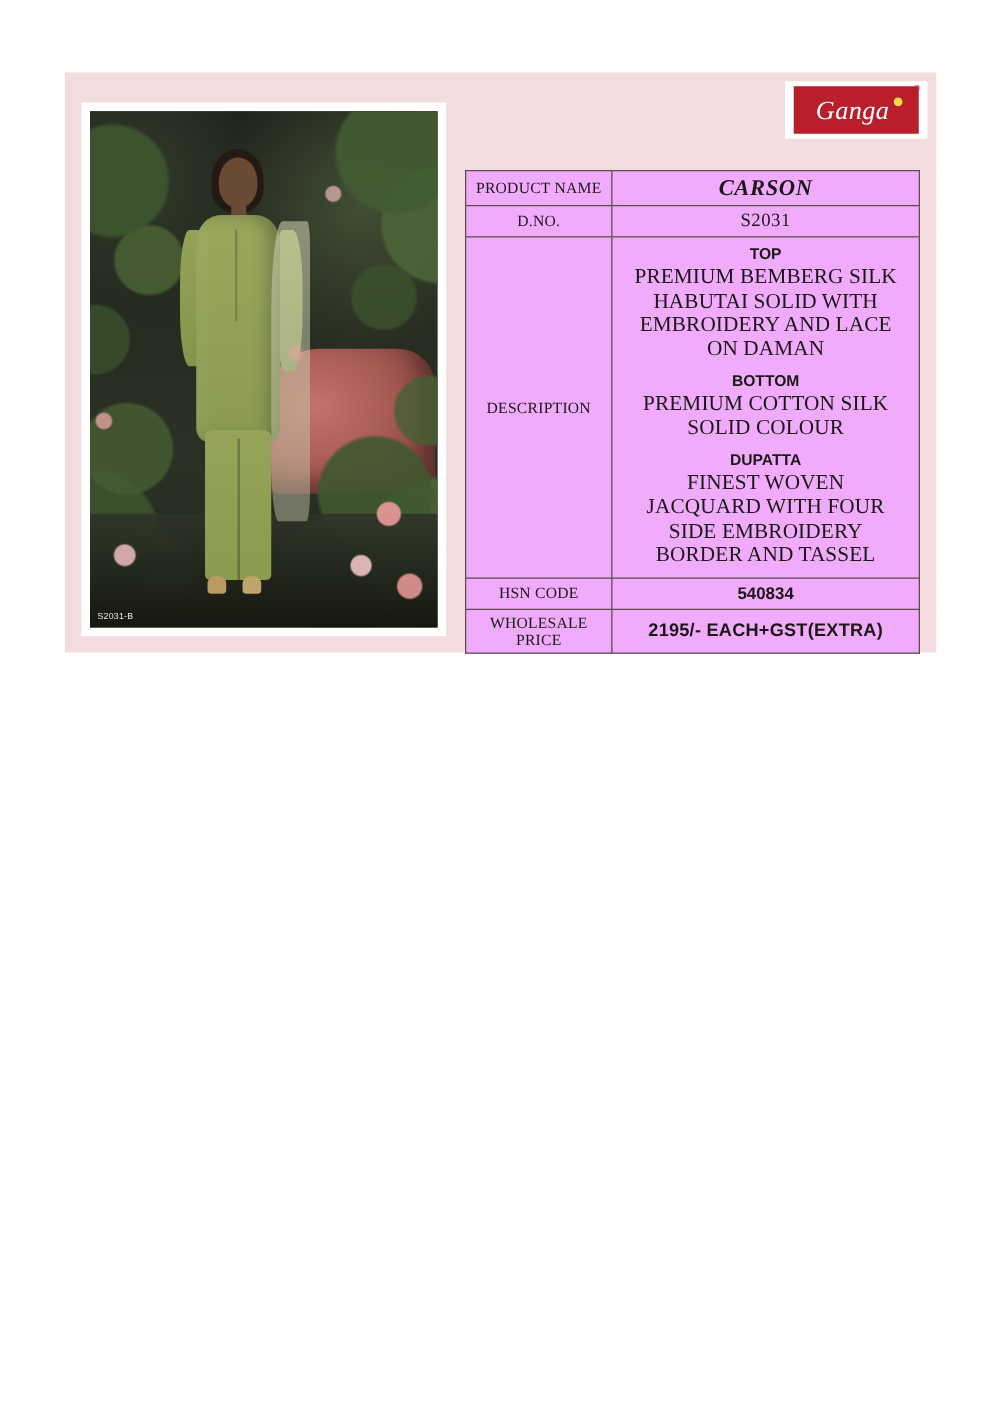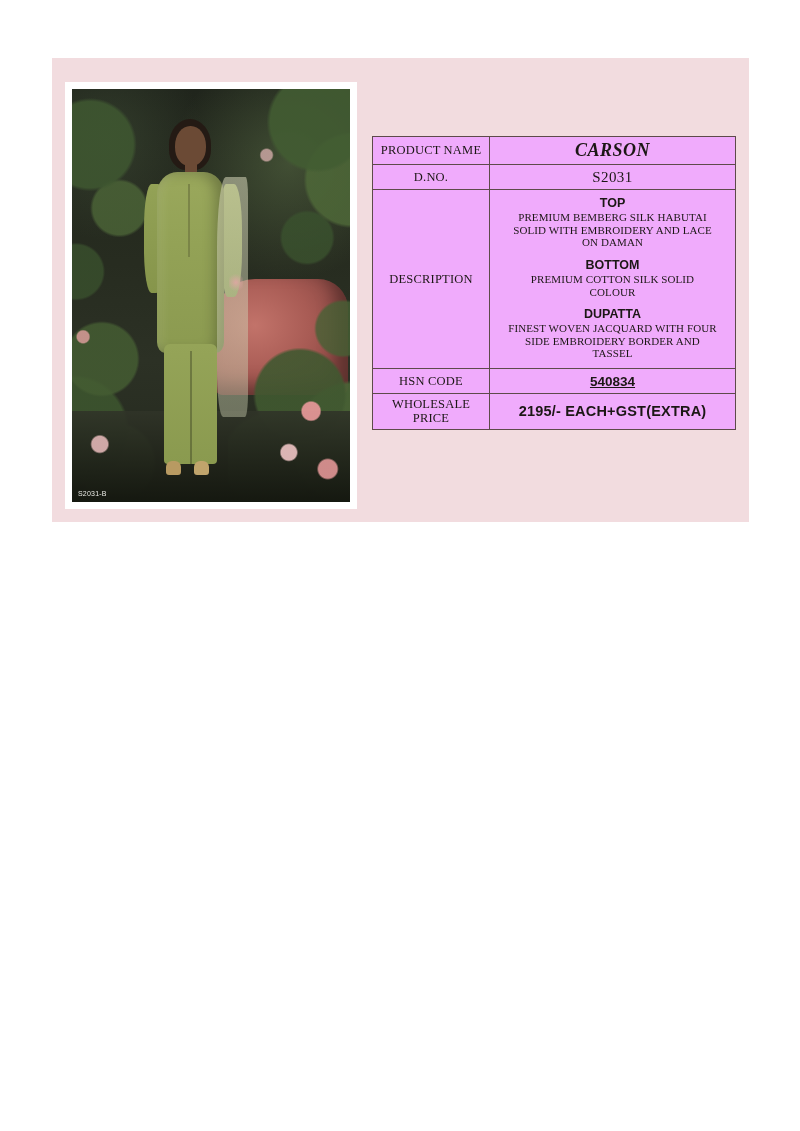--- a/index.html
+++ b/index.html
@@ -257,30 +257,29 @@
     text-align: center;
     line-height: 1.14;
   }
   .desc-head {
     font-family: "Liberation Sans", sans-serif;
     font-weight: bold;
     font-size: 12.5px;
     margin: 0 0 1px;
   }
   .desc-body {
-    font-size: 11px;
+    font-size: 17px;
     letter-spacing: .1px;
     margin: 0 0 9px;
   }
   .desc-body.last { margin-bottom: 0; }
   .val-hsn {
     font-family: "Liberation Sans", sans-serif;
     font-weight: bold;
     font-size: 13.5px;
-    text-decoration: underline;
   }
   .label-small {
     font-size: 11px;
     line-height: 1.2;
     margin-left: 30px;
   }
   .val-price {
     font-family: "Liberation Sans", sans-serif;
     font-weight: bold;
     font-size: 14.5px;
@@ -315,20 +314,27 @@
         <div class="m-dupatta"></div>
         <div class="m-dupatta-flower"></div>
         <div class="m-shoe-l"></div>
         <div class="m-shoe-r"></div>
       </div>
 
       <div class="photo-code">S2031-B</div>
     </div>
   </div>
 
+  <div class="logo">
+    <div class="logo-mark">
+      <span class="logo-text">Ganga</span>
+      <span class="logo-dot"></span>
+      <span class="logo-reg">®</span>
+    </div>
+  </div>
 
   <table class="spec">
     <tbody>
       <tr>
         <td class="label">PRODUCT NAME</td>
         <td class="val">
           <span class="val-name">CARSON</span>
         </td>
       </tr>
       <tr>

